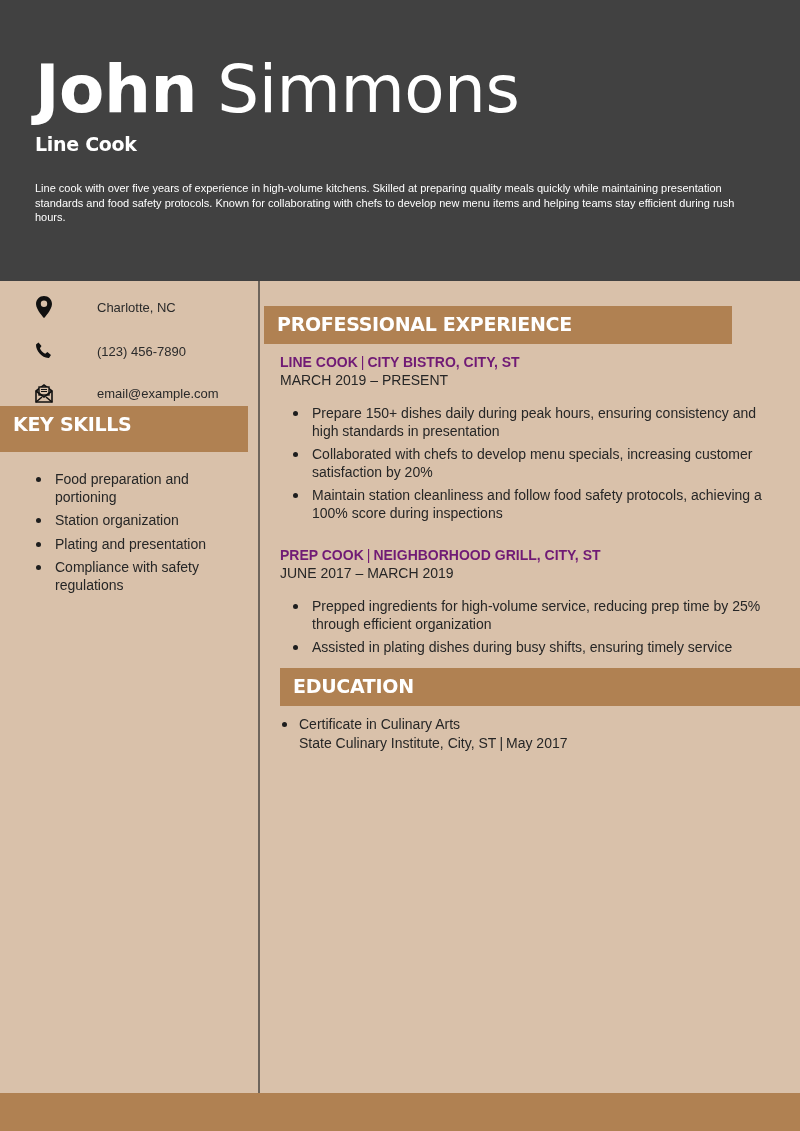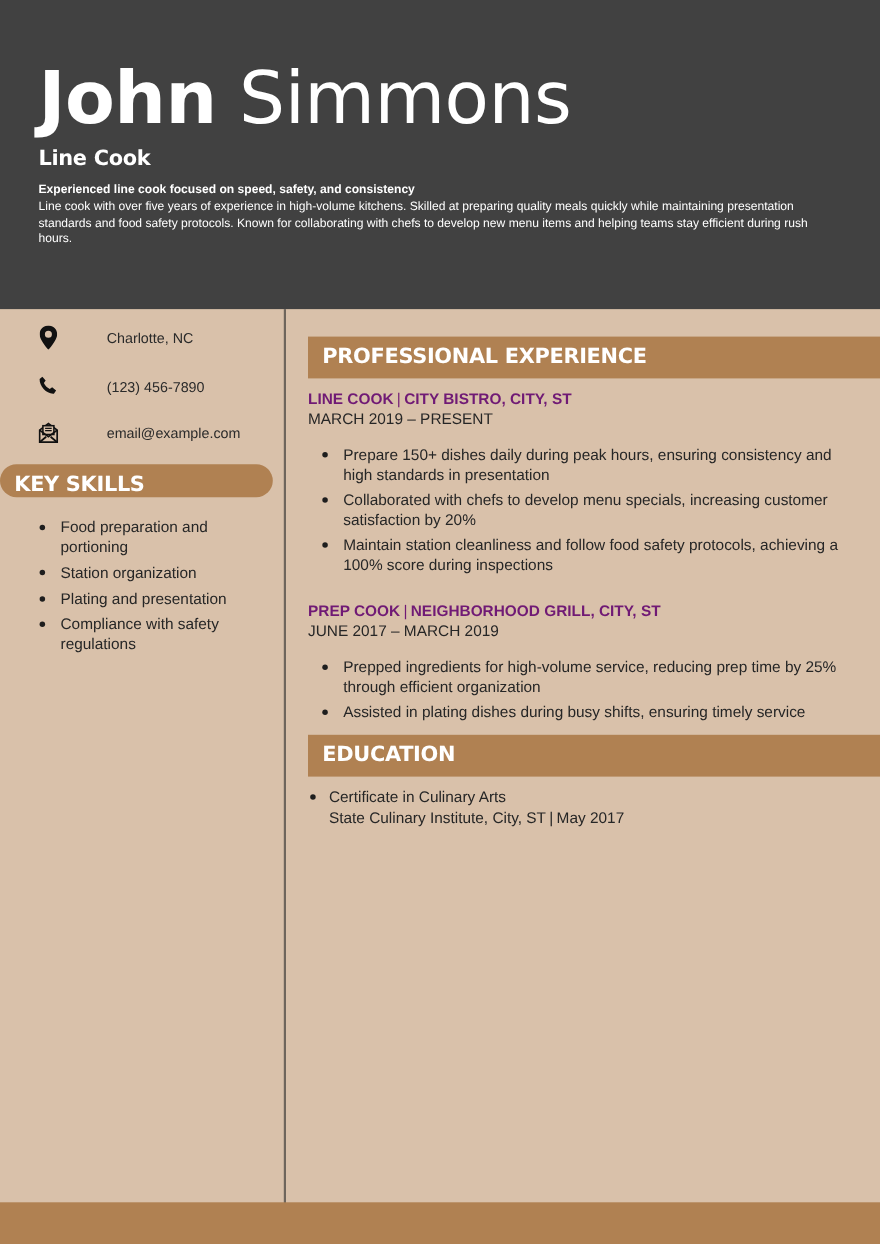--- a/index.html
+++ b/index.html
@@ -36,21 +36,20 @@
 </style>
 </head>
 <body>
 
 <div class="header">
   <div class="name">
     <span class="first">John</span>
     <span class="last">Simmons</span>
   </div>
   <div class="title">Line Cook</div>
-  <div class="summary-head">Experienced line cook focused on speed, safety, and consistency</div>
   <div class="summary">Line cook with over five years of experience in high-volume kitchens. Skilled at preparing quality meals quickly while maintaining presentation standards and food safety protocols. Known for collaborating with chefs to develop new menu items and helping teams stay efficient during rush hours.</div>
 </div>
 
 <div class="divider"></div>
 
 <div class="contact" style="top:296px;">
   <span class="ic">
     <svg width="16" height="22" viewBox="0 0 16 22">
         <path d="M8 0C3.6 0 0 3.5 0 7.9 0 13.5 8 22 8 22s8-8.5 8-14.1C16 3.5 12.4 0 8 0zm0 11a3.2 3.2 0 1 1 0-6.4A3.2 3.2 0 0 1 8 11z" fill="#111"></path>
       </svg>
@@ -70,31 +69,31 @@
     <svg width="18" height="20" viewBox="0 0 18 20">
         <path d="M1 8l8-6 8 6v11H1z" fill="none" stroke="#111" stroke-width="1.6"></path>
         <rect x="4" y="4" width="10" height="8" fill="#d9c1aa" stroke="#111" stroke-width="1.4"></rect>
         <path d="M6 6.5h6M6 8.5h6" stroke="#111" stroke-width="1.2"></path>
         <path d="M1 8l8 6 8-6M1 19l6-5M17 19l-6-5" fill="none" stroke="#111" stroke-width="1.6"></path>
       </svg>
   </span>
   <span>email@example.com</span>
 </div>
 
-<div class="bar" style="left:0;top:422px;width:248px;height:30px;border-radius:15px;">
+<div class="bar" style="left:0;top:406px;width:248px;height:46px;">
   <span>KEY SKILLS</span>
 </div>
 <ul class="skills bl">
   <li>Food preparation and portioning</li>
   <li>Station organization</li>
   <li>Plating and presentation</li>
   <li>Compliance with safety regulations</li>
 </ul>
 
-<div class="bar" style="left:280px;top:306px;width:520px;height:38px;text-align:right;">
+<div class="bar" style="left:264px;top:306px;width:468px;height:38px;text-align:right;">
   <span>PROFESSIONAL EXPERIENCE</span>
 </div>
 
 <div class="job" style="top:354px;">
   <div class="job-title">
     <span>LINE COOK</span><span class="sep">|</span><span>CITY BISTRO, CITY, ST</span>
   </div>
   <div class="job-dates">MARCH 2019 – PRESENT</div>
   <ul class="bl">
     <li>Prepare 150+ dishes daily during peak hours, ensuring consistency and high standards in presentation</li>

